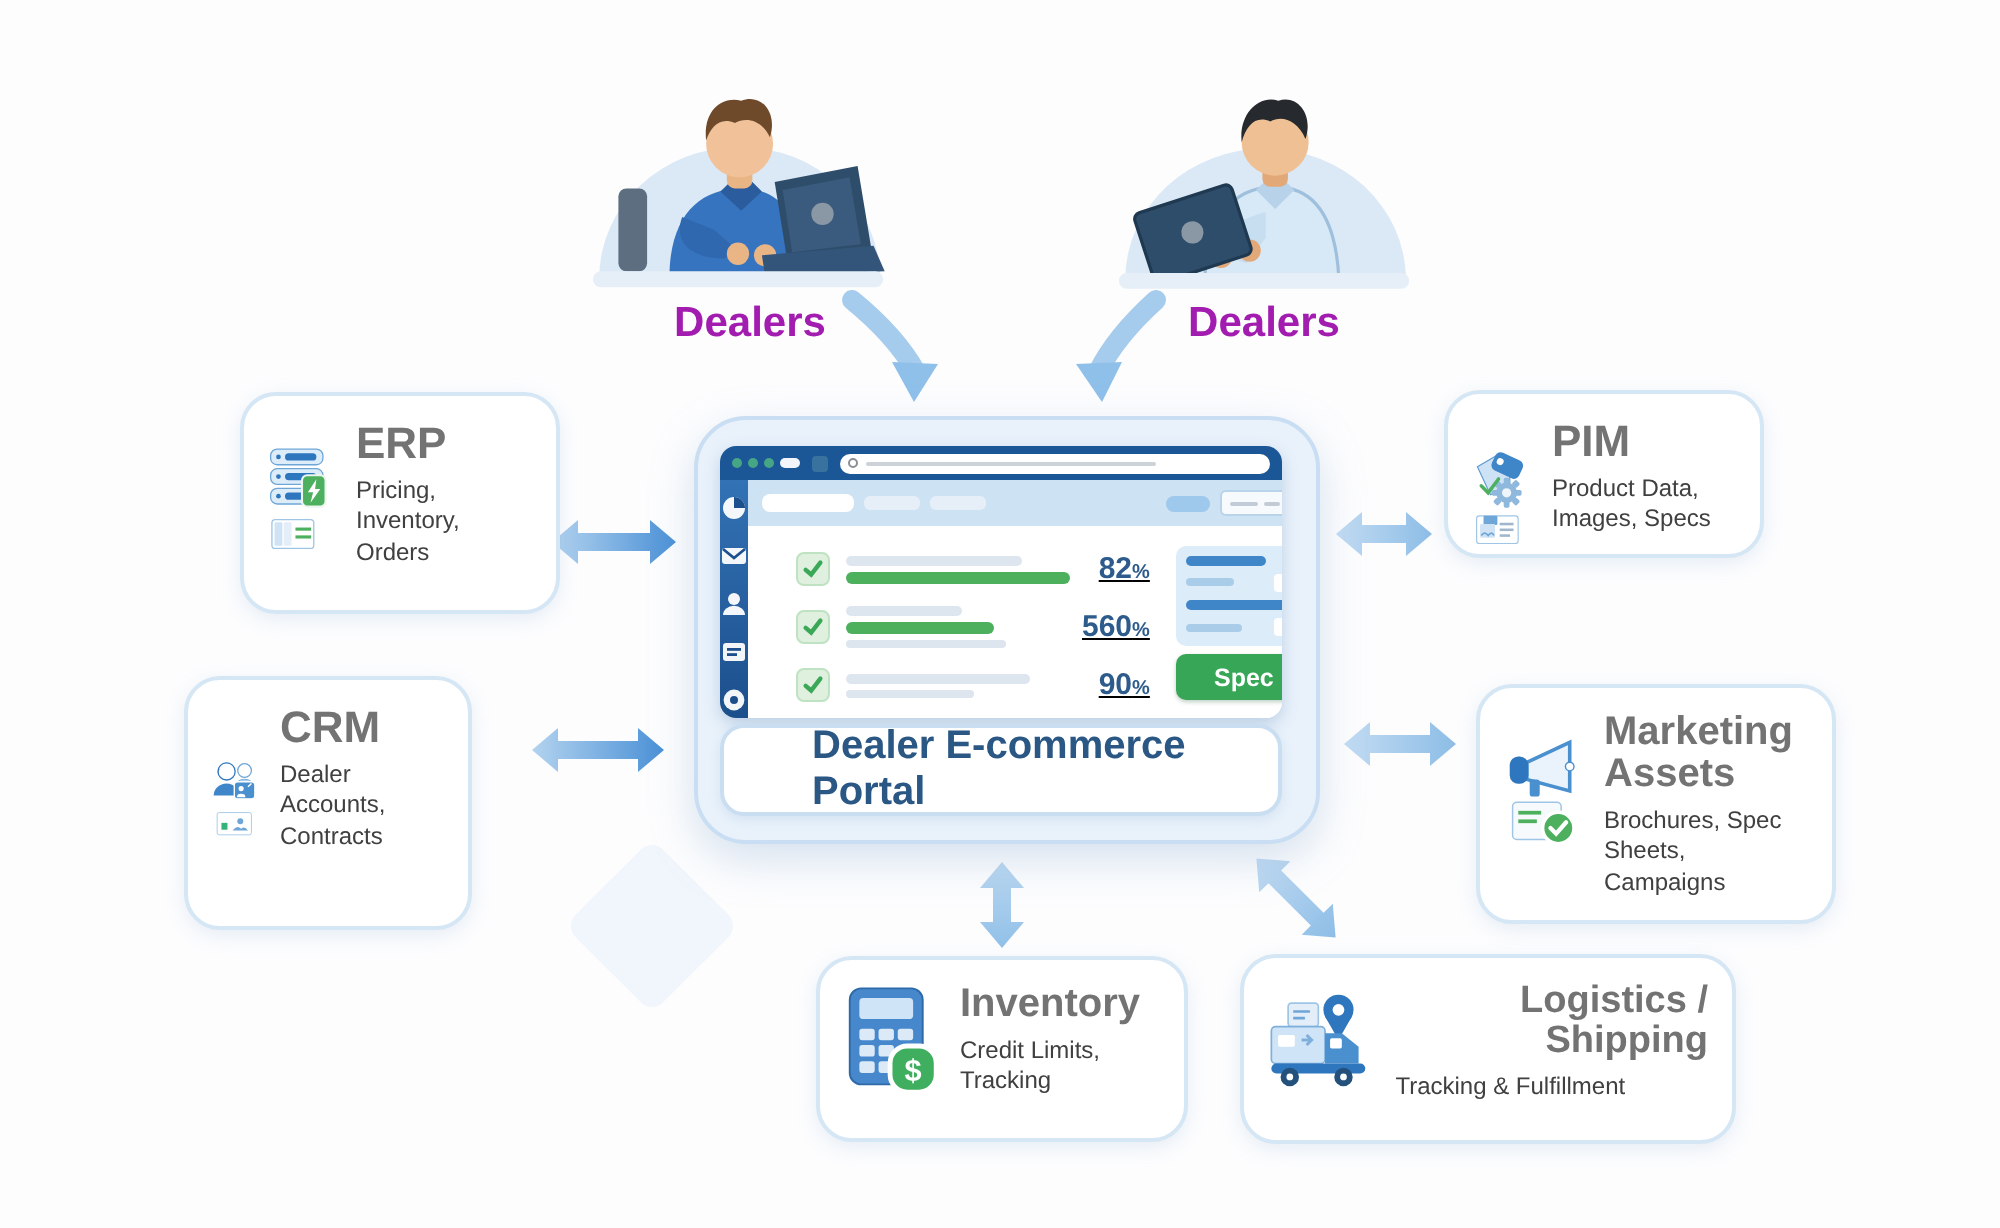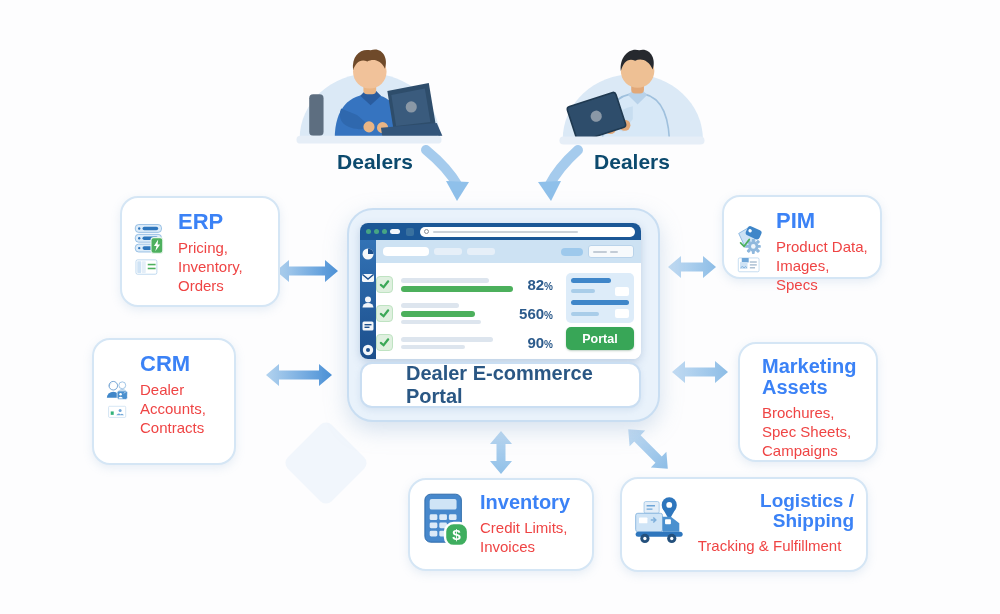--- a/index.html
+++ b/index.html
@@ -9,28 +9,28 @@
     position:relative; width:1000px; height:614px; margin:0 auto;
     background:#fdfdfe; overflow:hidden;
   }
   
   .sysbox {
     position:absolute; background:#ffffff;
     border:2px solid #d5e6f5; border-radius:18px;
     box-shadow:0 3px 10px rgba(130,165,205,.18);
     display:flex; align-items:flex-start; padding:12px 12px; gap:10px;
   }
-  .sys-title { font-weight:bold; color:#3b82f6; line-height:1.05; }
-  .sys-sub  { color:#ef4444; font-size:15px; line-height:1.28; margin-top:5px; }
+  .sys-title { font-weight:bold; color:#737373; line-height:1.05; }
+  .sys-sub  { color:#404040; font-size:12px; line-height:1.28; margin-top:5px; }
   .t22 { font-size:22px; } .t20 { font-size:20px; } .t19 { font-size:19px;text-align:right; }
 
   
   .dealer-label {
     position:absolute; width:120px; text-align:center;
-    font-size:21px; font-weight:bold; color:#0c4a6e;
+    font-size:21px; font-weight:bold; color:#a21caf;
   }
   .illus { position:absolute; }
 
   
   #portal {
     position:absolute; left:347px; top:208px; width:313px; height:214px;
     background:#e9f2fb; border:2px solid #c9def2; border-radius:26px;
     box-shadow:0 8px 22px rgba(140,175,210,.35);
   }
   #browser {
@@ -49,21 +49,21 @@
   .b-side { width:33px; background:linear-gradient(#3272b5,#1c4f8c); display:flex; flex-direction:column; align-items:center; padding-top:7px; gap:10px; }
   .b-side .sic { width:14px; height:14px; opacity:.95; }
   .b-main { flex:1; display:flex; flex-direction:column; background:#ffffff; }
   .b-strip { height:23px; background:#cde2f3; display:flex; align-items:center; padding:0 7px; gap:5px; }
   .tabA { width:46px; height:9px; background:#ffffff; border-radius:4px; }
   .tabB { width:28px; height:7px; background:#e6eff8; border-radius:3px; }
   .strip-sp { flex:1; }
   .strip-pill { width:22px; height:8px; background:#9ec9ec; border-radius:4px; }
   .strip-box { width:46px; height:13px; background:#f7fafc; border:1px solid #b9d3ea; border-radius:3px; display:flex; align-items:center; gap:3px; padding:0 4px; }
   .strip-box i { display:block; height:2px; background:#c3ccd6; border-radius:1px; }
-  .b-content { position:relative; flex:1; padding:7px 8px 0 0; }
+  .b-content { position:relative; flex:1; padding:7px 8px 0 24px;text-decoration:underline; }
   .row { display:flex; align-items:center; height:29px; }
   .chk { width:17px; height:17px; background:#dff0df; border:1px solid #bfe3c2; border-radius:4px; flex:0 0 auto; display:flex; align-items:center; justify-content:center; }
   .bars { width:118px; margin-left:8px; display:flex; flex-direction:column; gap:3px; }
   .bar { border-radius:3px; }
   .bg-gray { background:#dde5ee; } .bg-green { background:#4cb05c; }
   .pct { flex:1; text-align:right; padding-right:80px; font-weight:bold; color:#2c5b8c; font-size:15px; white-space:nowrap; }
   .pct .sfx { font-size:10px; }
   .mini-card { position:absolute; right:7px; top:10px; width:68px; height:50px; background:#ddecf9; border-radius:5px; padding:5px 5px; display:flex; flex-direction:column; gap:4px; }
   .mc-row { display:flex; align-items:center; justify-content:space-between; }
   .mc-chip { width:14px; height:9px; background:#ffffff; border-radius:2px; }
@@ -251,21 +251,21 @@
             <span class="mc-row">
                 <span class="bar" style="width:24px;height:4px;background:#a9cde9"></span>
                 <span class="mc-chip"></span>
               </span>
             <span class="bar" style="width:100%;height:6px;background:#3f86c9"></span>
             <span class="mc-row">
                 <span class="bar" style="width:28px;height:4px;background:#a9cde9"></span>
                 <span class="mc-chip"></span>
               </span>
           </div>
-          <div class="order-btn">Portal</div>
+          <div class="order-btn">Spec</div>
         </div>
       </div>
     </div>
   </div>
 
   <div id="portal-pill">Dealer E-commerce Portal</div>
 
   <div class="sysbox" style="left:120px; top:196px; width:160px; height:111px;">
     <svg width="50" height="84" viewBox="0 0 52 88">
       <g>
@@ -348,21 +348,21 @@
       <path d="M11,82 L11,74 L18,74 L18,82 Z" fill="#33b37a"></path>
       <circle cx="33" cy="72" r="3.5" fill="#6fa6d8"></circle>
       <path d="M24,83 q5,-7 10,-2 q4,-4 8,2 Z" fill="#6fa6d8"></path>
     </svg>
     <div>
       <div class="sys-title t22">CRM</div>
       <div class="sys-sub" style="width:82px">Dealer Accounts, Contracts</div>
     </div>
   </div>
 
-  <div class="sysbox" style="left:738px; top:342px; width:140px; height:120px;">
+  <div class="sysbox" style="left:738px; top:342px; width:180px; height:120px;">
     <svg width="54" height="96" viewBox="0 0 56 100">
       <path d="M16,18 L46,4 L46,38 L16,30 Z" fill="#eaf3fb" stroke="#4a90cf" stroke-width="2.5"></path>
       <rect x="4" y="14" width="13" height="19" rx="6" fill="#2e76bd"></rect>
       <rect x="18" y="30" width="7" height="12" rx="2" fill="#4a90cf"></rect>
       <circle cx="46" cy="21" r="3" fill="#ffffff" stroke="#4a90cf"></circle>
       <rect x="6" y="46" width="34" height="26" rx="3" fill="#f6fafd" stroke="#9ec5e6"></rect>
       <rect x="10" y="52" width="16" height="2.6" fill="#4db05e"></rect>
       <rect x="10" y="58" width="13" height="2.6" fill="#4db05e"></rect>
       <circle cx="38" cy="64" r="11" fill="#4db05e" stroke="#ffffff" stroke-width="2.5"></circle>
       <path d="M32.5,64 l4,4 7,-8" stroke="#ffffff" stroke-width="3" fill="none" stroke-linecap="round"></path>
@@ -384,21 +384,21 @@
         <rect x="8" y="31.5" width="8" height="6" rx="1.5"></rect>
           <rect x="18" y="31.5" width="8" height="6" rx="1.5"></rect>
         <rect x="8" y="40" width="8" height="6" rx="1.5"></rect>
           <rect x="18" y="40" width="8" height="6" rx="1.5"></rect>
       </g>
       <rect x="24" y="32" width="24" height="24" rx="9" fill="#3fae5f" stroke="#ffffff" stroke-width="2.5"></rect>
       <text x="36" y="50" text-anchor="middle" font-family="Liberation Sans, sans-serif" font-size="16" font-weight="bold" fill="#ffffff">$</text>
     </svg>
     <div>
       <div class="sys-title t20">Inventory</div>
-      <div class="sys-sub" style="width:100px">Credit Limits, Invoices</div>
+      <div class="sys-sub" style="width:100px">Credit Limits, Tracking</div>
     </div>
   </div>
 
   <div class="sysbox" style="left:620px; top:477px; width:248px; height:95px;">
     <svg width="62" height="58" viewBox="0 0 64 60">
       <circle cx="42" cy="12" r="9" fill="#2e76bd"></circle>
       <path d="M34,16 L50,16 L42,30 Z" fill="#2e76bd"></path>
       <circle cx="42" cy="12" r="3.5" fill="#ffffff"></circle>
       <rect x="12" y="8" width="18" height="14" rx="2" fill="#e4eef8" stroke="#9ec5e6"></rect>
       <path d="M15,13 h10 M15,17 h7" stroke="#6fa6d8" stroke-width="1.6"></path>

